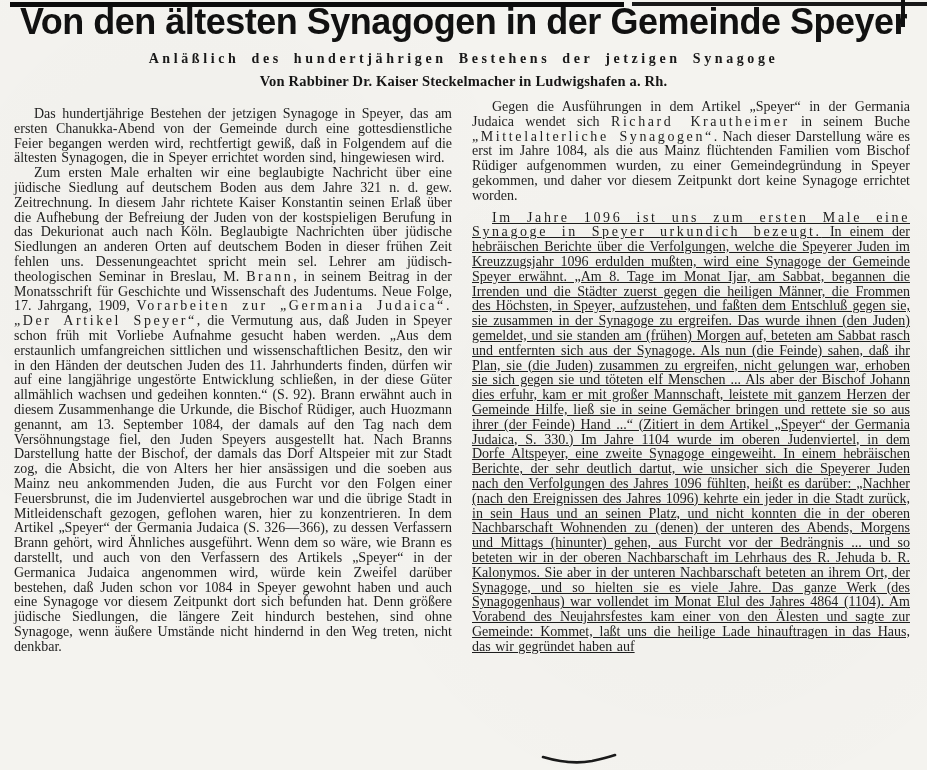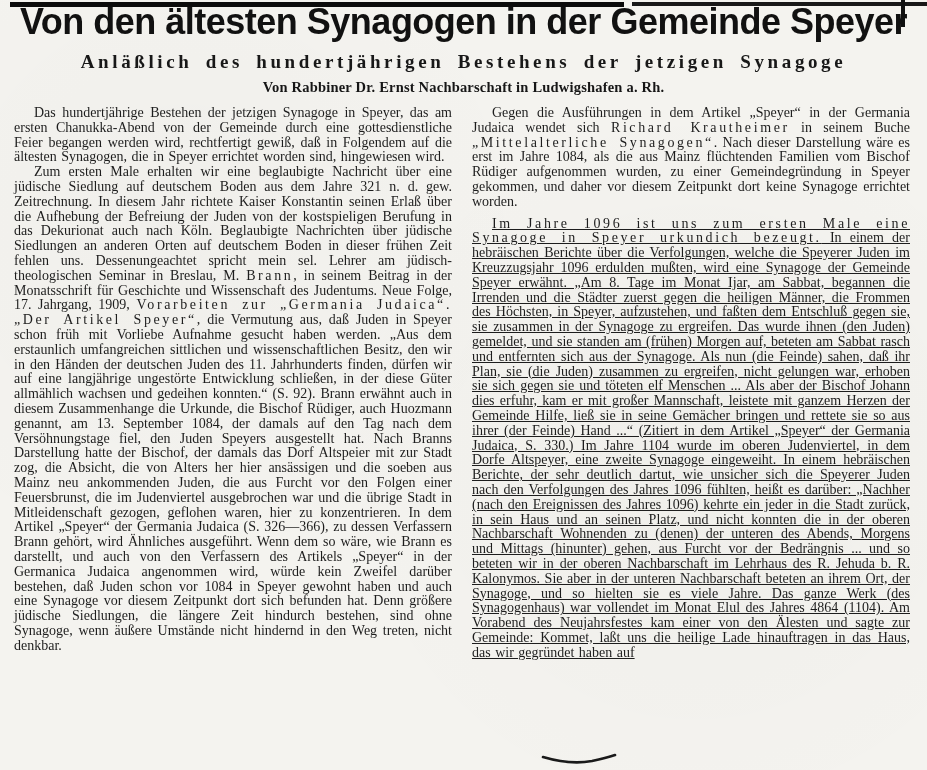--- a/index.html
+++ b/index.html
@@ -40,37 +40,38 @@
     font-weight: 700;
     font-size: 36px;
     line-height: 1.0;
     letter-spacing: -0.5px;
     color: #111;
     margin: 0;
   }
   .subtitle {
     margin-top: 11px;
     font-weight: 700;
-    font-size: 19px;
+    font-size: 14px;
     letter-spacing: 3.6px;
     word-spacing: 5px;
     color: #181818;
   }
   .byline {
     margin-top: 6px;
     font-weight: 700;
     font-size: 14.5px;
     letter-spacing: 0.2px;
     color: #161616;
   }
 
   .columns {
     display: flex;
     gap: 20px;
     padding: 10px 17px 0 14px;
+    align-items: flex-end;
   }
   .col {
     flex: 1 1 0;
     min-width: 0;
     text-align: justify;
     font-size: 14px;
     line-height: 14.8px;
     hyphens: auto;
     -webkit-hyphens: auto;
     word-spacing: 1px;
@@ -89,21 +90,21 @@
 </head>
 <body>
 
 <div class="top-rule-left"></div>
 <div class="top-rule-right"></div>
 <div class="corner-mark"></div>
 
 <div class="header">
   <h1 class="title">Von den ältesten Synagogen in der Gemeinde Speyer</h1>
   <div class="subtitle">Anläßlich des hundertjährigen Bestehens der jetzigen Synagoge</div>
-  <div class="byline">Von Rabbiner Dr. Ernst Nachbarschaft in Ludwigshafen a. Rh.</div>
+  <div class="byline">Von Rabbiner Dr. Kaiser Steckelmacher in Ludwigshafen a. Rh.</div>
 </div>
 
 <div class="columns">
   <div class="col">
       <p><span>Das hundertjährige Bestehen der jetzigen Synagoge in Speyer, das am ersten Chanukka-Abend von der Gemeinde durch eine gottesdienstliche Feier begangen werden wird, rechtfertigt gewiß, daß in Folgendem auf die ältesten Synagogen, die in Speyer errichtet worden sind, hingewiesen wird.</span></p>
       <p><span>Zum ersten Male erhalten wir eine beglaubigte Nachricht über eine jüdische Siedlung auf deutschem Boden aus dem Jahre 321 n. d. gew. Zeitrechnung. In diesem Jahr richtete Kaiser Konstantin seinen Erlaß über die Aufhebung der Befreiung der Juden von der kostspieligen Berufung in das Dekurionat auch nach Köln. Beglaubigte Nachrichten über jüdische Siedlungen an anderen Orten auf deutschem Boden in dieser frühen Zeit fehlen uns. Dessenungeachtet spricht mein sel. Lehrer am jüdisch-theologischen Seminar in Breslau, M. </span><span class="sperr">Brann</span><span>, in seinem Beitrag in der Monatsschrift für Geschichte und Wissenschaft des Judentums. Neue Folge, 17. Jahrgang, 1909, </span><span class="sperr">Vorarbeiten zur „Germania Judaica“. „Der Artikel Speyer“</span><span>, die Vermutung aus, daß Juden in Speyer schon früh mit Vorliebe Aufnahme gesucht haben werden. „Aus dem erstaunlich umfangreichen sittlichen und wissenschaftlichen Besitz, den wir in den Händen der deutschen Juden des 11. Jahrhunderts finden, dürfen wir auf eine langjährige ungestörte Entwicklung schließen, in der diese Güter allmählich wachsen und gedeihen konnten.“ (S. 92). Brann erwähnt auch in diesem Zusammenhange die Urkunde, die Bischof Rüdiger, auch Huozmann genannt, am 13. September 1084, der damals auf den Tag nach dem Versöhnungstage fiel, den Juden Speyers ausgestellt hat. Nach Branns Darstellung hatte der Bischof, der damals das Dorf Altspeier mit zur Stadt zog, die Absicht, die von Alters her hier ansässigen und die soeben aus Mainz neu ankommenden Juden, die aus Furcht vor den Folgen einer Feuersbrunst, die im Judenviertel ausgebrochen war und die übrige Stadt in Mitleidenschaft gezogen, geflohen waren, hier zu konzentrieren. In dem Artikel „Speyer“ der Germania Judaica (S. 326—366), zu dessen Verfassern Brann gehört, wird Ähnliches ausgeführt. Wenn dem so wäre, wie Brann es darstellt, und auch von den Verfassern des Artikels „Speyer“ in der Germanica Judaica angenommen wird, würde kein Zweifel darüber bestehen, daß Juden schon vor 1084 in Speyer gewohnt haben und auch eine Synagoge vor diesem Zeitpunkt dort sich befunden hat. Denn größere jüdische Siedlungen, die längere Zeit hindurch bestehen, sind ohne Synagoge, wenn äußere Umstände nicht hindernd in den Weg treten, nicht denkbar.</span></p>
     </div>
   <div class="col">
       <p><span>Gegen die Ausführungen in dem Artikel „Speyer“ in der Germania Judaica wendet sich </span><span class="sperr">Richard Krautheimer</span><span> in seinem Buche </span><span class="sperr">„Mittelalterliche Synagogen“</span><span>. Nach dieser Darstellung wäre es erst im Jahre 1084, als die aus Mainz flüchtenden Familien vom Bischof Rüdiger aufgenommen wurden, zu einer Gemeindegründung in Speyer gekommen, und daher vor diesem Zeitpunkt dort keine Synagoge errichtet worden.</span></p>
       <p class="gap"><span class="sperr">Im Jahre 1096 ist uns zum ersten Male eine Synagoge in Speyer urkundich bezeugt.</span><span> In einem der hebräischen Berichte über die Verfolgungen, welche die Speyerer Juden im Kreuzzugsjahr 1096 erdulden mußten, wird eine Synagoge der Gemeinde Speyer erwähnt. „Am 8. Tage im Monat Ijar, am Sabbat, begannen die Irrenden und die Städter zuerst gegen die heiligen Männer, die Frommen des Höchsten, in Speyer, aufzustehen, und faßten dem Entschluß gegen sie, sie zusammen in der Synagoge zu ergreifen. Das wurde ihnen (den Juden) gemeldet, und sie standen am (frühen) Morgen auf, beteten am Sabbat rasch und entfernten sich aus der Synagoge. Als nun (die Feinde) sahen, daß ihr Plan, sie (die Juden) zusammen zu ergreifen, nicht gelungen war, erhoben sie sich gegen sie und töteten elf Menschen ... Als aber der Bischof Johann dies erfuhr, kam er mit großer Mannschaft, leistete mit ganzem Herzen der Gemeinde Hilfe, ließ sie in seine Gemächer bringen und rettete sie so aus ihrer (der Feinde) Hand ...“ (Zitiert in dem Artikel „Speyer“ der Germania Judaica, S. 330.) Im Jahre 1104 wurde im oberen Judenviertel, in dem Dorfe Altspeyer, eine zweite Synagoge eingeweiht. In einem hebräischen Berichte, der sehr deutlich dartut, wie unsicher sich die Speyerer Juden nach den Verfolgungen des Jahres 1096 fühlten, heißt es darüber: „Nachher (nach den Ereignissen des Jahres 1096) kehrte ein jeder in die Stadt zurück, in sein Haus und an seinen Platz, und nicht konnten die in der oberen Nachbarschaft Wohnenden zu (denen) der unteren des Abends, Morgens und Mittags (hinunter) gehen, aus Furcht vor der Bedrängnis ... und so beteten wir in der oberen Nachbarschaft im Lehrhaus des R. Jehuda b. R. Kalonymos. Sie aber in der unteren Nachbarschaft beteten an ihrem Ort, der Synagoge, und so hielten sie es viele Jahre. Das ganze Werk (des Synagogenhaus) war vollendet im Monat Elul des Jahres 4864 (1104). Am Vorabend des Neujahrsfestes kam einer von den Älesten und sagte zur Gemeinde: Kommet, laßt uns die heilige Lade hinauftragen in das Haus, das wir gegründet haben auf</span></p>

